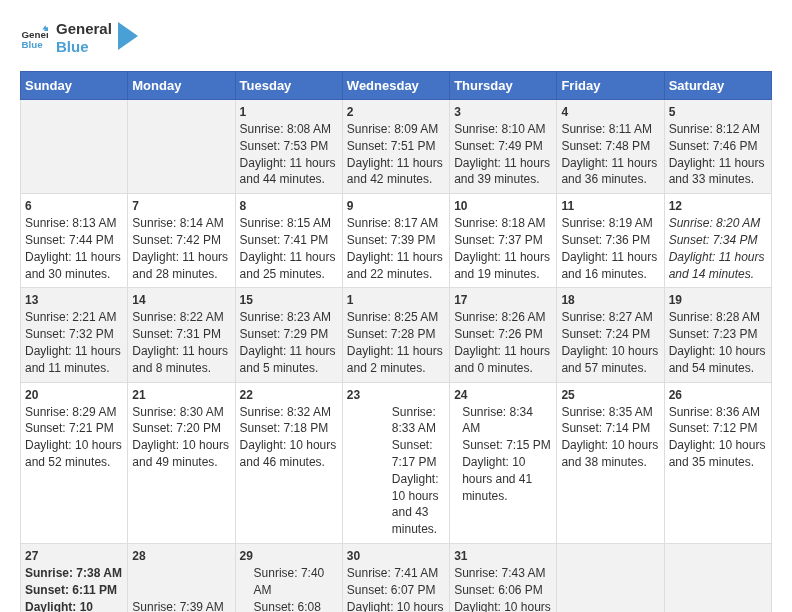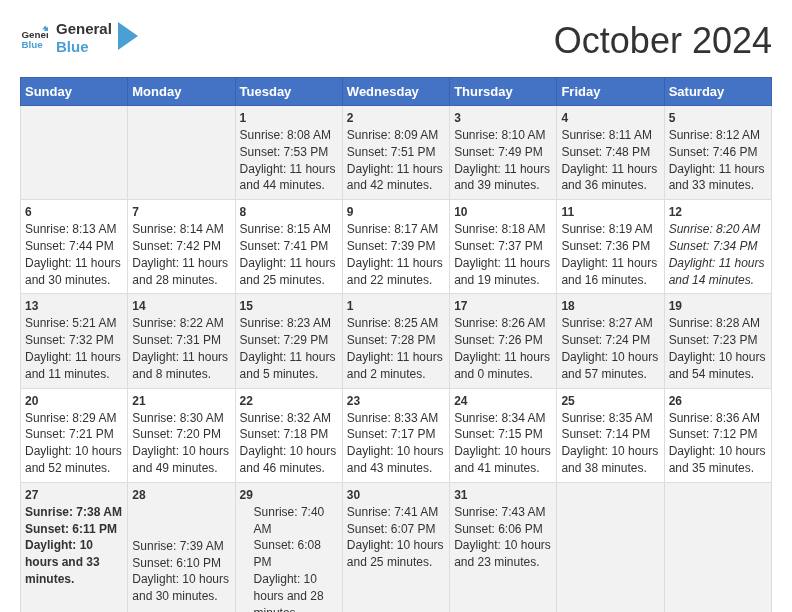--- a/index.html
+++ b/index.html
@@ -92,21 +92,20 @@
     </svg>
     <div style="margin-left:4px;">
       <div style="font-size:15px;font-weight:bold;color:#333;line-height:1.2;">General</div>
       <div style="font-size:15px;font-weight:bold;color:#4a9fd4;line-height:1.2;">Blue</div>
     </div>
     <svg width="20" height="28" viewBox="0 0 20 28" style="margin-left:2px; margin-top:-4px;">
       <polygon points="0,0 20,14 0,28" fill="#4a9fd4"></polygon>
     </svg>
   </div>
   <div class="title-block">
-    <div class="month-title">October 2024</div>
   </div>
 </div>
 
 <table>
   <thead>
     <tr>
     <th>Sunday</th>
         <th>Monday</th>
         <th>Tuesday</th>
         <th>Wednesday</th>
@@ -190,21 +189,21 @@
         <td>
           <span class="day-num">12</span>
           <div class="cell-text" style="white-space: pre-line; font-style: italic;">Sunrise: 8:20 AM
 Sunset: 7:34 PM
 Daylight: 11 hours and 14 minutes.</div>
         </td>
       </tr>
       <tr>
         <td>
           <span class="day-num">13</span>
-          <div class="cell-text" style="white-space: pre-line;">Sunrise: 5:21 AM
+          <div class="cell-text" style="white-space: pre-line;">Sunrise: 2:21 AM
 Sunset: 7:32 PM
 Daylight: 11 hours and 11 minutes.</div>
         </td>
         <td>
           <span class="day-num">14</span>
           <div class="cell-text" style="white-space: pre-line;">Sunrise: 8:22 AM
 Sunset: 7:31 PM
 Daylight: 11 hours and 8 minutes.</div>
         </td>
         <td>
@@ -252,27 +251,27 @@
 Daylight: 10 hours and 49 minutes.</div>
         </td>
         <td>
           <span class="day-num">22</span>
           <div class="cell-text" style="white-space: pre-line;">Sunrise: 8:32 AM
 Sunset: 7:18 PM
 Daylight: 10 hours and 46 minutes.</div>
         </td>
         <td>
           <span class="day-num">23</span>
-          <div class="cell-text" style="white-space: pre-line;">Sunrise: 8:33 AM
+          <div class="cell-text" style="white-space: pre-line; margin-left: 45px;">Sunrise: 8:33 AM
 Sunset: 7:17 PM
 Daylight: 10 hours and 43 minutes.</div>
         </td>
         <td>
           <span class="day-num">24</span>
-          <div class="cell-text" style="white-space: pre-line;">Sunrise: 8:34 AM
+          <div class="cell-text" style="white-space: pre-line; margin-left: 8px;">Sunrise: 8:34 AM
 Sunset: 7:15 PM
 Daylight: 10 hours and 41 minutes.</div>
         </td>
         <td>
           <span class="day-num">25</span>
           <div class="cell-text" style="white-space: pre-line;">Sunrise: 8:35 AM
 Sunset: 7:14 PM
 Daylight: 10 hours and 38 minutes.</div>
         </td>
         <td>

